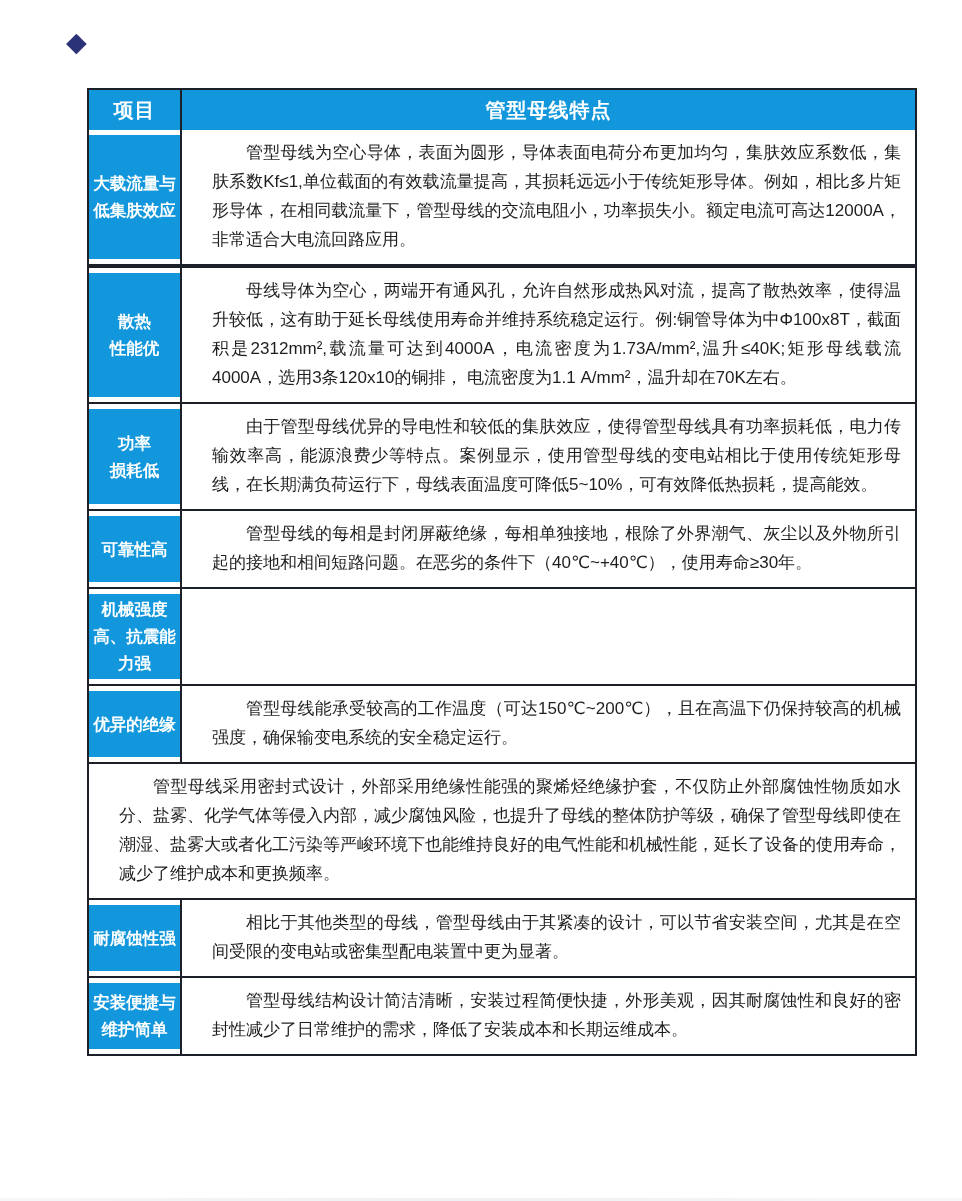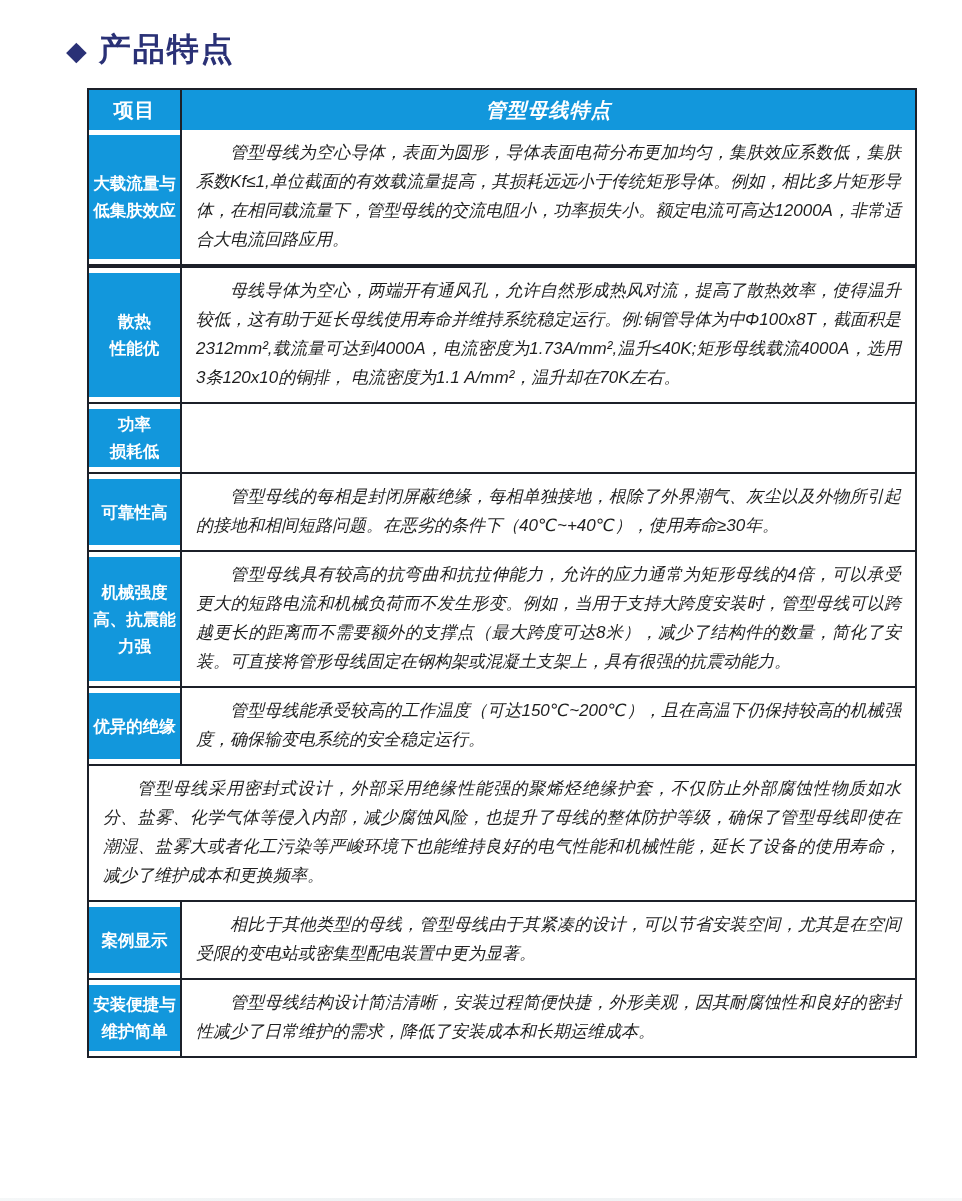--- a/index.html
+++ b/index.html
@@ -46,21 +46,21 @@
   }
   .t-head .col-l,.t-head .col-r{
     display:flex;align-items:center;justify-content:center;
     font-size:20px;letter-spacing:1px;
     padding:6px 4px;
   }
   .col-l{
     width:93px;flex:0 0 93px;
     border-right:2px solid var(--border-dark);
   }
-  .col-r{flex:1;font-style:italic;}
+  .col-r{flex:1;}
   .body-label-cell{
     display:flex;flex-direction:column;
     padding:5px 0;
     background:#ffffff;
   }
   .label-chip{
     flex:1;
     background:var(--accent-blue);
     color:#ffffff;font-weight:bold;
     font-size:16.5px;line-height:27px;
@@ -68,33 +68,32 @@
     text-align:center;
     white-space:pre-line;
     padding:2px 1px;
   }
   .body-text-cell{
     padding:8px 14px 10px 14px;
     font-size:17px;line-height:29px;
     text-align:justify;
     color:var(--text-dark);
   }
-  .body-text-cell p{text-indent:2em;}
+  .body-text-cell p{text-indent:2em;margin-left:16px;}
   .bottom-artifact{
     position:absolute;left:0;right:0;bottom:0;height:3px;
     background:linear-gradient(to right,#f2f5f6,#e9eef0,#f4f6f7);
     opacity:.8;
   }
 </style>
 </head>
 <body>
 
 <div class="page-title">
   <span class="diamond">◆</span>
-  <span>产品特点</span>
 </div>
 
 <div class="feature-table">
   <div class="t-row t-head">
     <div class="col-l">项目</div>
     <div class="col-r">管型母线特点</div>
   </div>
   <div style="display:contents">
   <div class="t-row">
     <div class="col-l body-label-cell">
@@ -117,58 +116,58 @@
     <div class="col-r body-text-cell">
       <p>母线导体为空心，两端开有通风孔，允许自然形成热风对流，提高了散热效率，使得温升较低，这有助于延长母线使用寿命并维持系统稳定运行。例:铜管导体为中Φ100x8T，截面积是2312mm²,载流量可达到4000A，电流密度为1.73A/mm²,温升≤40K;矩形母线载流4000A，选用3条120x10的铜排， 电流密度为1.1 A/mm²，温升却在70K左右。</p>
     </div>
   </div>
 
   <div class="t-row">
     <div class="col-l body-label-cell">
       <div class="label-chip">功率
 损耗低</div>
     </div>
+    <div class="col-r body-text-cell">
+      <p>由于管型母线优异的导电性和较低的集肤效应，使得管型母线具有功率损耗低，电力传输效率高，能源浪费少等特点。案例显示，使用管型母线的变电站相比于使用传统矩形母线，在长期满负荷运行下，母线表面温度可降低5~10%，可有效降低热损耗，提高能效。</p>
+    </div>
   </div>
 
   <div class="t-row">
     <div class="col-l body-label-cell">
       <div class="label-chip">可靠性高</div>
     </div>
     <div class="col-r body-text-cell">
       <p>管型母线的每相是封闭屏蔽绝缘，每相单独接地，根除了外界潮气、灰尘以及外物所引起的接地和相间短路问题。在恶劣的条件下（40℃~+40℃），使用寿命≥30年。</p>
     </div>
   </div>
 
   <div class="t-row">
     <div class="col-l body-label-cell">
       <div class="label-chip">机械强度高、抗震能力强</div>
-    </div>
-    <div class="col-r body-text-cell">
-      <p>管型母线具有较高的抗弯曲和抗拉伸能力，允许的应力通常为矩形母线的4倍，可以承受更大的短路电流和机械负荷而不发生形变。例如，当用于支持大跨度安装时，管型母线可以跨越更长的距离而不需要额外的支撑点（最大跨度可达8米），减少了结构件的数量，简化了安装。可直接将管形母线固定在钢构架或混凝土支架上，具有很强的抗震动能力。</p>
     </div>
   </div>
 
   <div class="t-row">
     <div class="col-l body-label-cell">
       <div class="label-chip">优异的绝缘</div>
     </div>
     <div class="col-r body-text-cell">
       <p>管型母线能承受较高的工作温度（可达150℃~200℃），且在高温下仍保持较高的机械强度，确保输变电系统的安全稳定运行。</p>
     </div>
   </div>
 
   <div class="t-row">
     <div class="col-r body-text-cell">
       <p>管型母线采用密封式设计，外部采用绝缘性能强的聚烯烃绝缘护套，不仅防止外部腐蚀性物质如水分、盐雾、化学气体等侵入内部，减少腐蚀风险，也提升了母线的整体防护等级，确保了管型母线即使在潮湿、盐雾大或者化工污染等严峻环境下也能维持良好的电气性能和机械性能，延长了设备的使用寿命，减少了维护成本和更换频率。</p>
     </div>
   </div>
 
   <div class="t-row">
     <div class="col-l body-label-cell">
-      <div class="label-chip">案例显示</div>
+      <div class="label-chip">耐腐蚀性强</div>
     </div>
     <div class="col-r body-text-cell">
       <p>相比于其他类型的母线，管型母线由于其紧凑的设计，可以节省安装空间，尤其是在空间受限的变电站或密集型配电装置中更为显著。</p>
     </div>
   </div>
 
   <div class="t-row">
     <div class="col-l body-label-cell">
       <div class="label-chip">安装便捷与
 维护简单</div>

